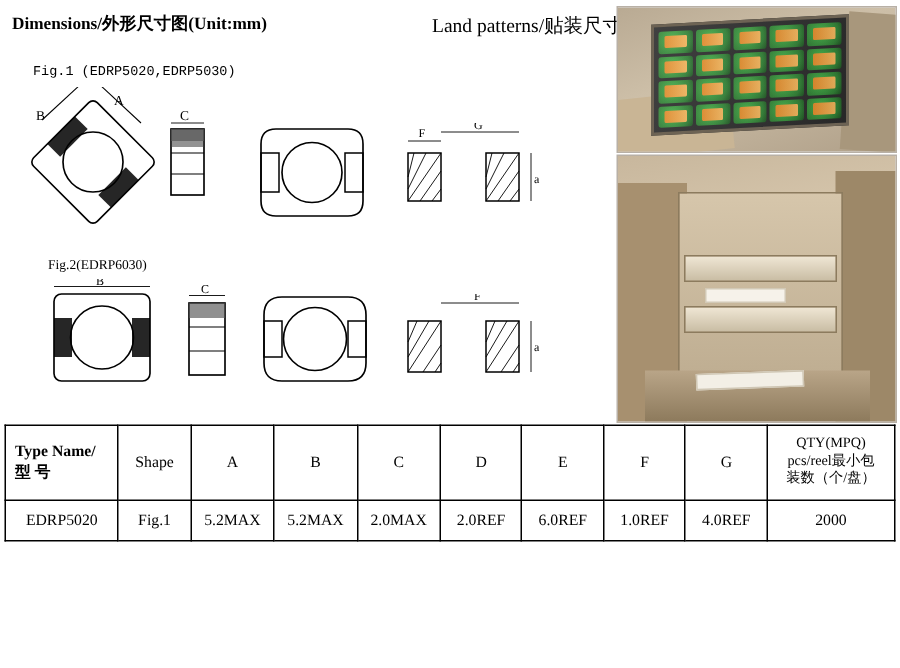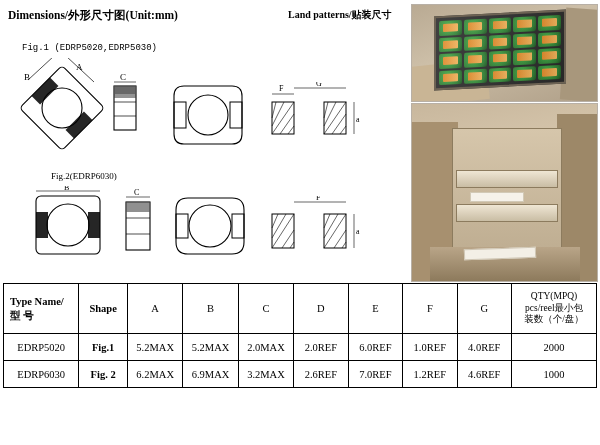--- a/index.html
+++ b/index.html
@@ -30,30 +30,30 @@
   }
   .dim-title {
     position: absolute;
     left: 8px; top: 8px;
     font-size: 11.5px;
     font-weight: bold;
   }
   .land-title {
     position: absolute;
     left: 288px; top: 8px;
-    font-size: 10px;
-    font-weight: bold;
+    font-size: 13px;
+    font-weight: normal;
   }
   .fig-label {
     position: absolute;
     font-size: 9px;
     font-family: "Liberation Serif", serif;
   }
   .fig1-label { left: 22px; top: 43px; font-family: Liberation Mono, monospace; }
-  .fig2-label { left: 32px; top: 171px; margin-left: 19px; }
+  .fig2-label { left: 32px; top: 171px; }
 
   
   svg { display: block; }
   .drawing {
     position: absolute;
   }
 
   
   .photo {
     position: absolute;
@@ -185,21 +185,21 @@
     vertical-align: middle;
     padding: 0;
     height: 26px;
   }
   thead th {
     height: 49px;
     font-weight: normal;
   }
   th.type-col { width: 74px; text-align: left; padding-left: 6px; line-height: 1.25; font-weight: bold; }
   td.type-col { width: 74px; }
-  th.shape-col, td.shape-col { width: 52px; font-weight: bold; }
+  th.shape-col, td.shape-col { width: 52px; }
   th.dim-col, td.dim-col { width: 58px; }
   th.qty-col { width: 92px; line-height: 1.2; font-size: 9.5px; }
   td.qty-col { width: 92px; text-align: center; }
 </style>
 </head>
 <body>
 
 <div class="page">
 
   <div class="top-area">
@@ -394,29 +394,17 @@
           <td class="shape-col">Fig.1</td>
           <td class="dim-col">5.2MAX</td>
           <td class="dim-col">5.2MAX</td>
           <td class="dim-col">2.0MAX</td>
           <td class="dim-col">2.0REF</td>
           <td class="dim-col">6.0REF</td>
           <td class="dim-col">1.0REF</td>
           <td class="dim-col">4.0REF</td>
           <td class="qty-col">2000</td>
         </tr>
-        <tr>
-          <td class="type-col">EDRP6030</td>
-          <td class="shape-col">Fig. 2</td>
-          <td class="dim-col">6.2MAX</td>
-          <td class="dim-col">6.9MAX</td>
-          <td class="dim-col">3.2MAX</td>
-          <td class="dim-col">2.6REF</td>
-          <td class="dim-col">7.0REF</td>
-          <td class="dim-col">1.2REF</td>
-          <td class="dim-col">4.6REF</td>
-          <td class="qty-col">1000</td>
-        </tr>
       </tbody>
     </table>
   </div>
 
 </div>
 
 </body></html>

